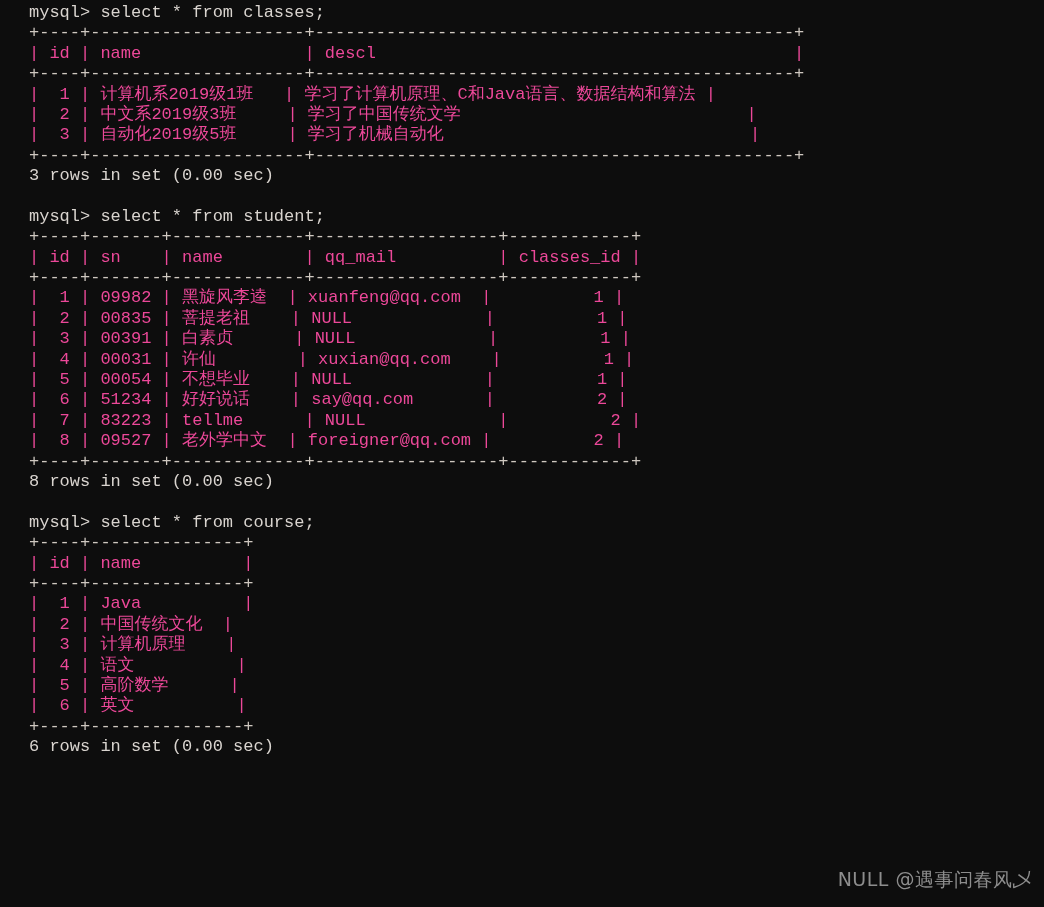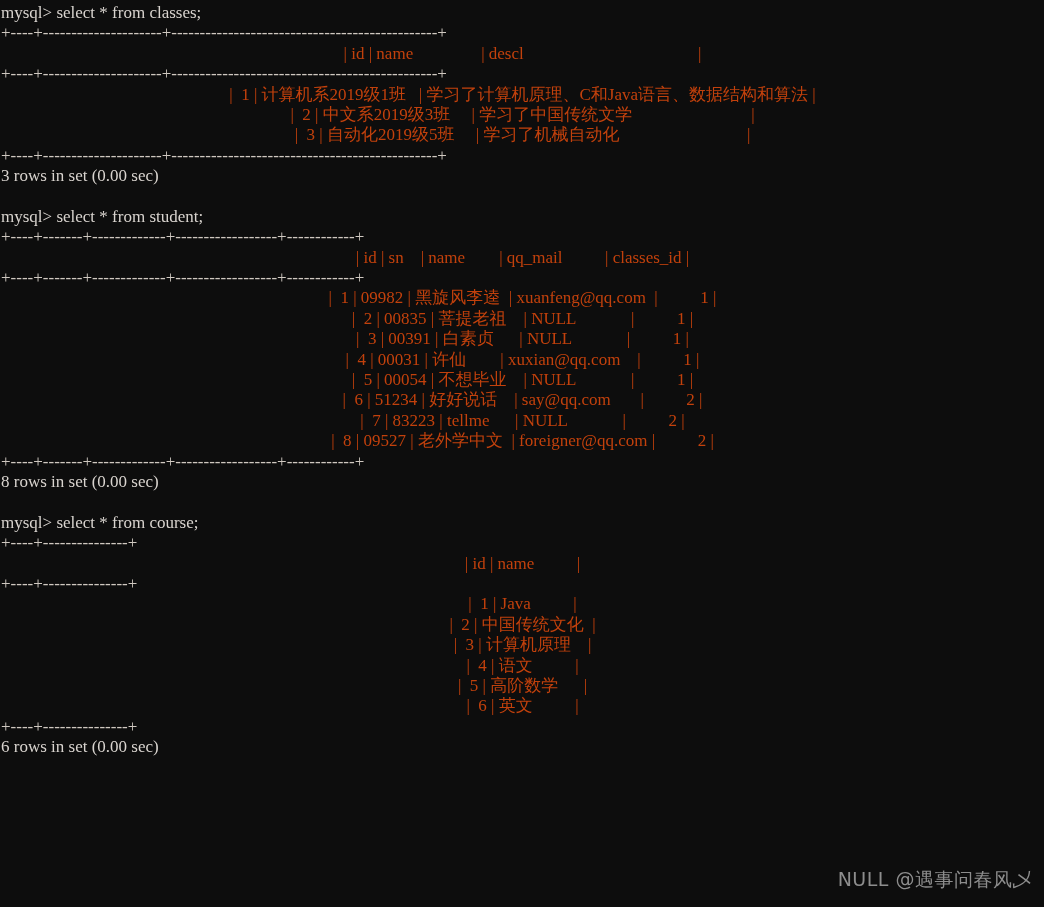--- a/index.html
+++ b/index.html
@@ -27,31 +27,31 @@
     line-height: 20.4px;
     letter-spacing: 0px;
     padding: 3px 0 0 1px;
     box-sizing: border-box;
     white-space: pre;
     -webkit-font-smoothing: none;
   }
   .line {
     white-space: pre;
     height: 20.4px;
-    font-family: Liberation Serif, serif;
+    font-family: Liberation Mono, monospace;
+    padding-left: 28px;
   }
   .rule {
     color: #cfc8c0;
   }
   .prompt-line {
     color: #d9d4cf;
   }
   .cell {
-    color: #c2410c;
-    text-align: center;
+    color: #ec4899;
   }
   .watermark {
     position: absolute;
     right: 12px;
     bottom: 14px;
     color: #8d8d8d;
     font-family: "DejaVu Sans", "Liberation Sans", sans-serif;
     font-size: 19px;
     letter-spacing: 0.5px;
     white-space: pre;

